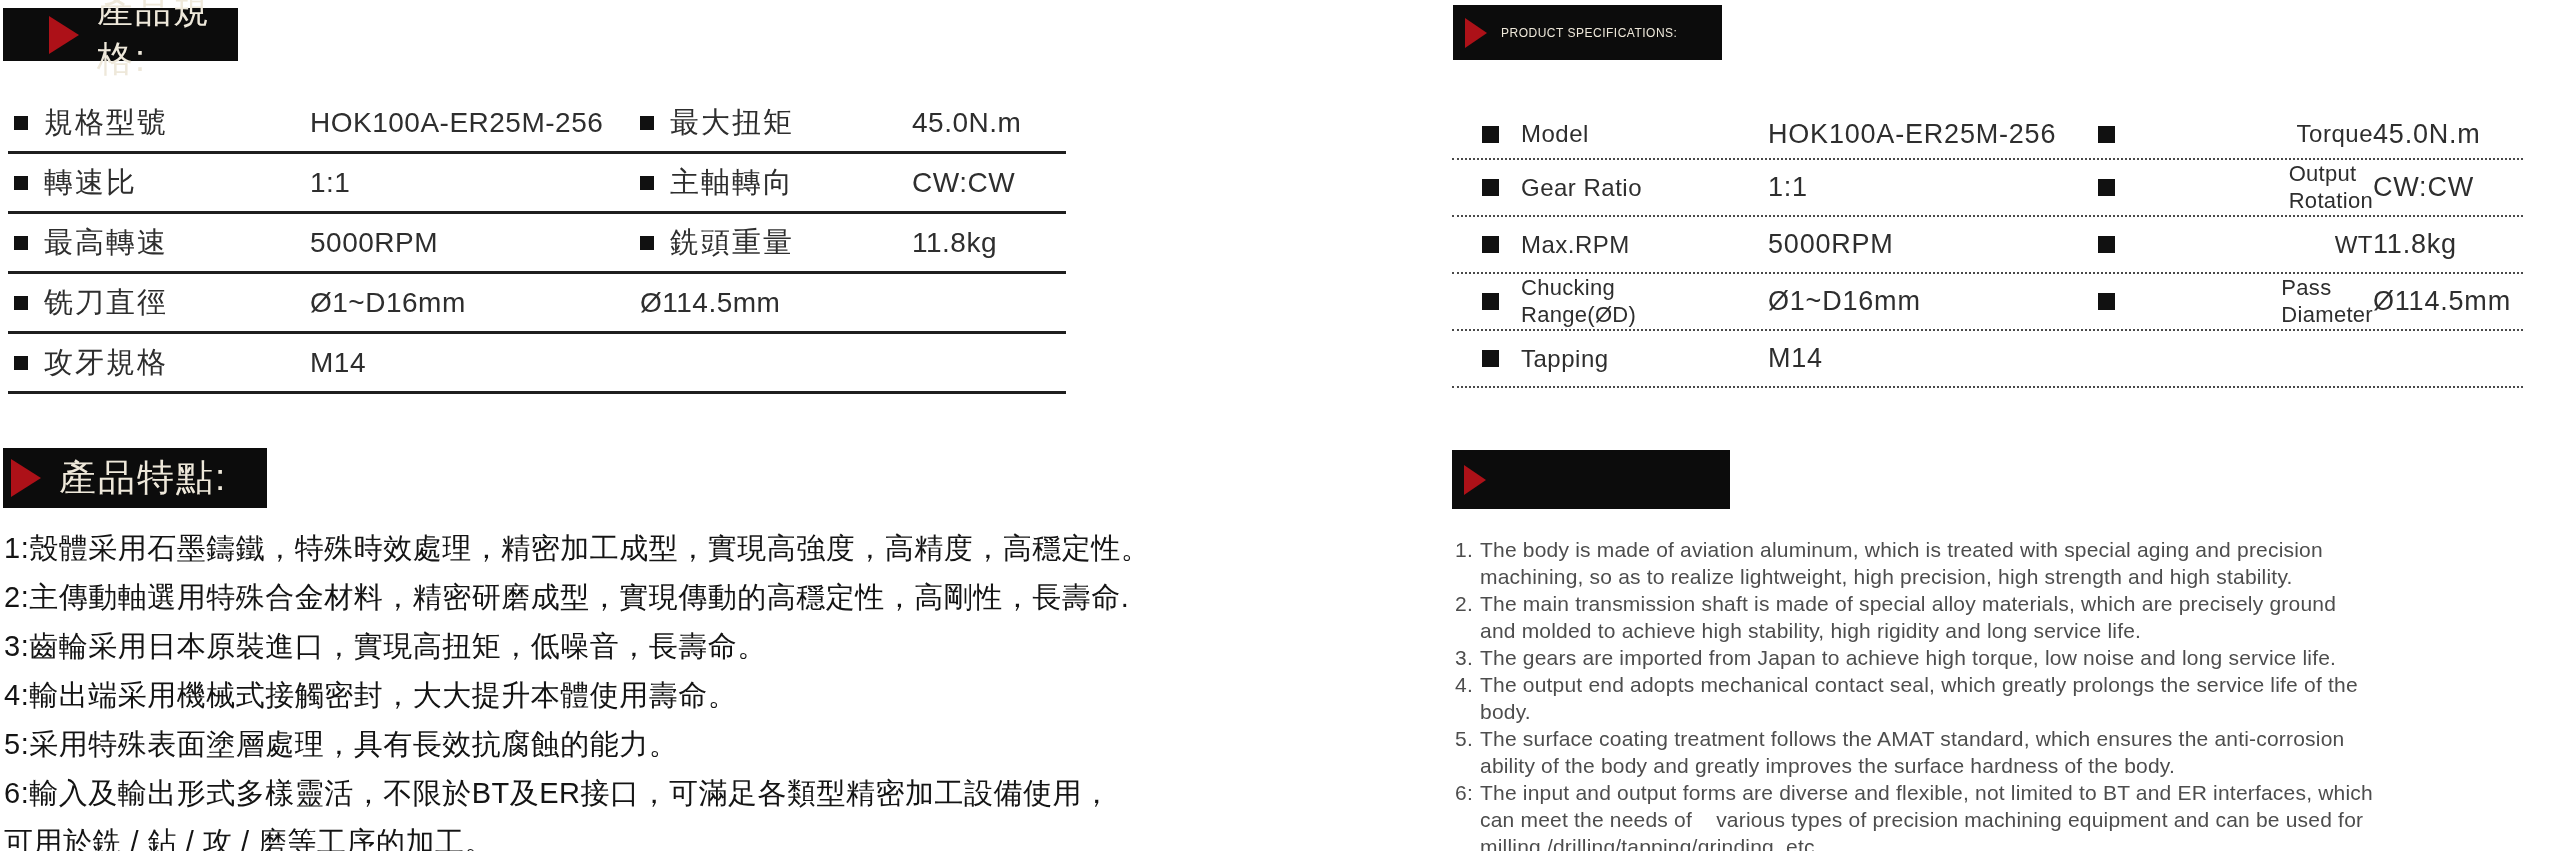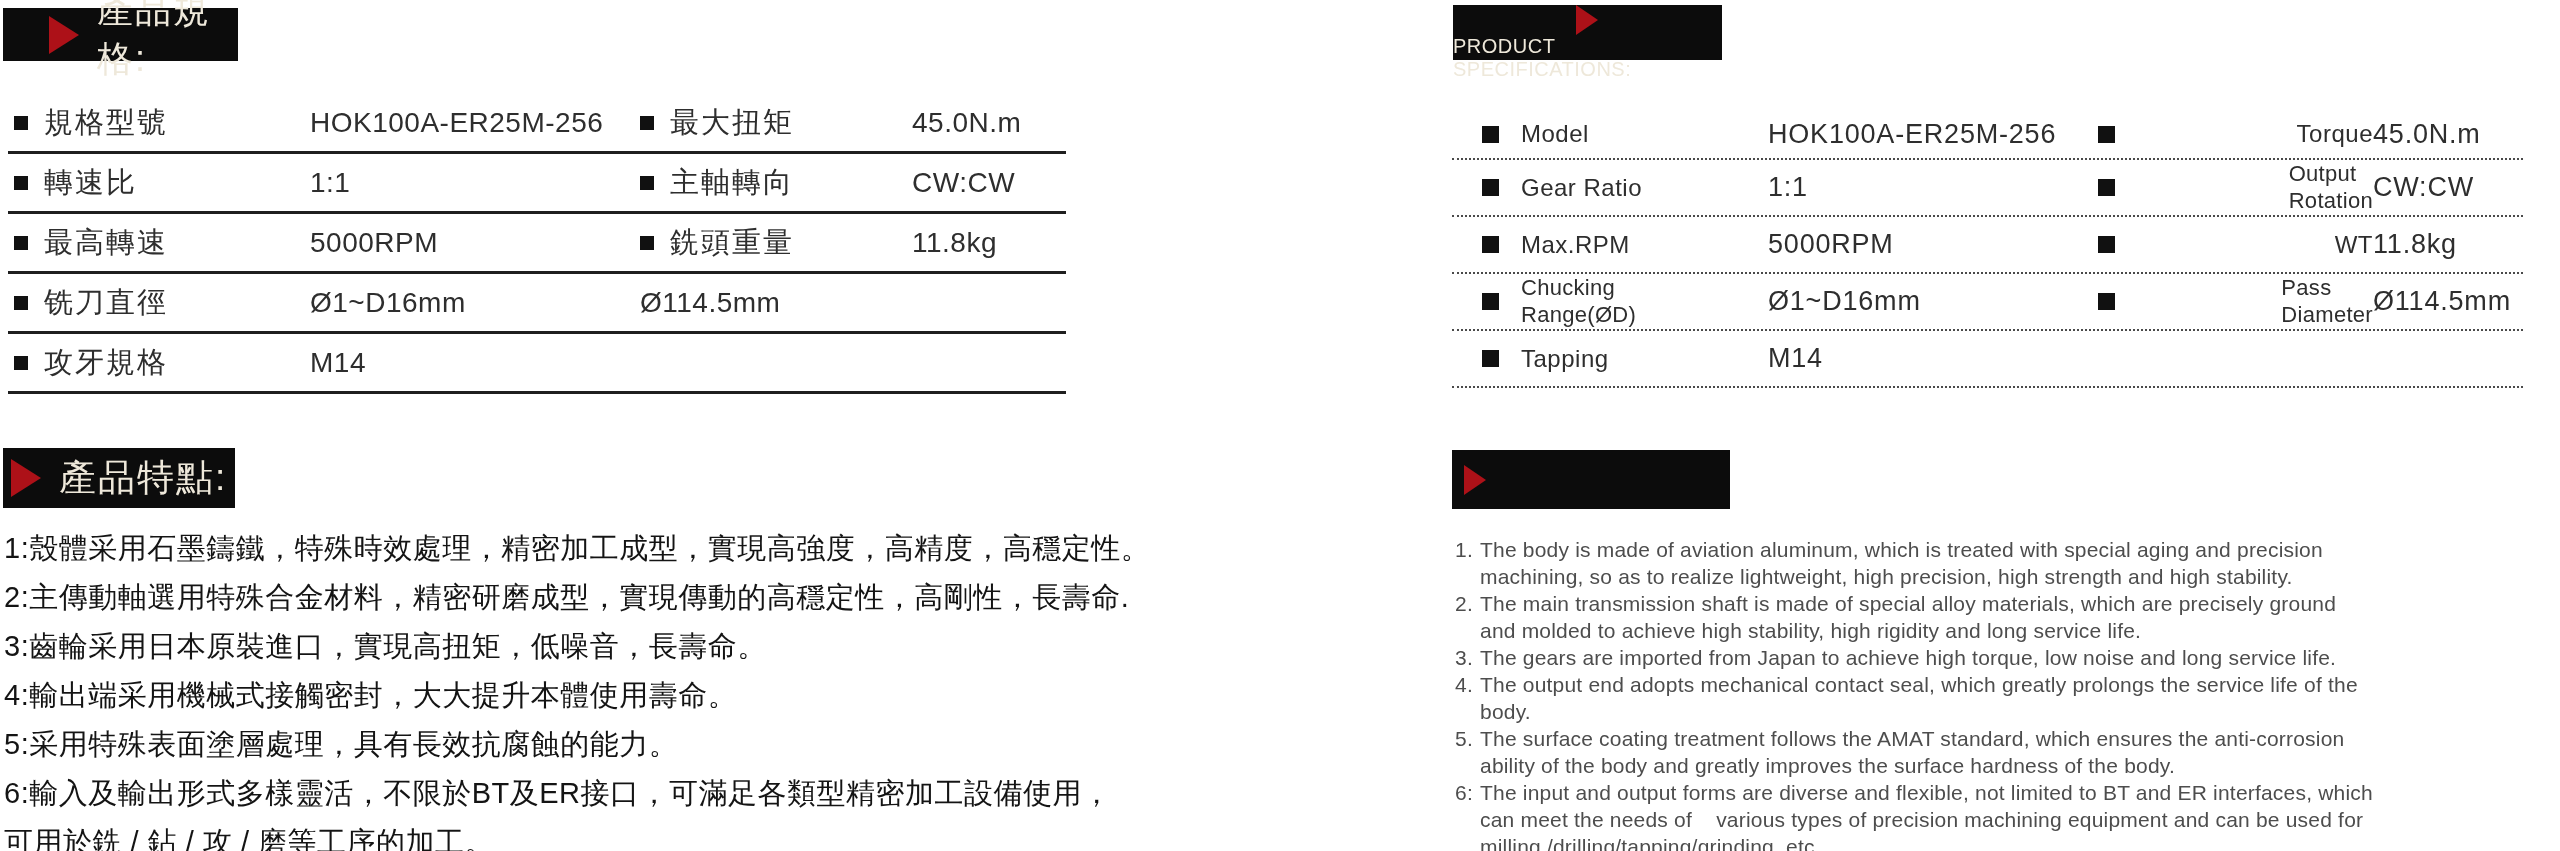--- a/index.html
+++ b/index.html
@@ -27,22 +27,22 @@
     border-left:30px solid var(--accent);
     border-top:19px solid transparent;border-bottom:19px solid transparent;
     margin:0 18px 0 8px;
   }
   .tri-sm{
     border-left:22px solid var(--accent);
     border-top:15px solid transparent;border-bottom:15px solid transparent;
     margin:0 14px 0 12px;
   }
   #hdr-zh-spec{left:3px;top:8px;width:235px;height:53px;font-size:36px;letter-spacing:2px;padding-left:38px;}
-  #hdr-zh-feat{left:3px;top:448px;width:232px;height:60px;font-size:37px;letter-spacing:2px;text-align:right;}
-  #hdr-en-spec{left:1453px;top:5px;width:269px;height:55px;font-size:20px;letter-spacing:0.5px;flex-direction:column;}
+  #hdr-zh-feat{left:3px;top:448px;width:264px;height:60px;font-size:37px;letter-spacing:2px;text-align:right;}
+  #hdr-en-spec{left:1453px;top:5px;width:269px;height:55px;font-size:12px;letter-spacing:0.5px;}
   #hdr-en-feat{left:1452px;top:450px;width:278px;height:59px;font-size:20px;letter-spacing:1px;}
 
   
   .spec-table{position:absolute;color:var(--txt-table);}
   #table-zh{left:8px;top:94px;width:1058px;}
   #table-en{left:1452px;top:110px;width:1071px;}
   .trow{display:flex;align-items:center;}
   #table-zh .trow{height:60px;border-bottom:3px solid var(--line-dark);}
   #table-en .trow{height:57px;border-bottom:2px dotted #4a4a4a;}
   #table-en .trow:first-child{height:50px;}

